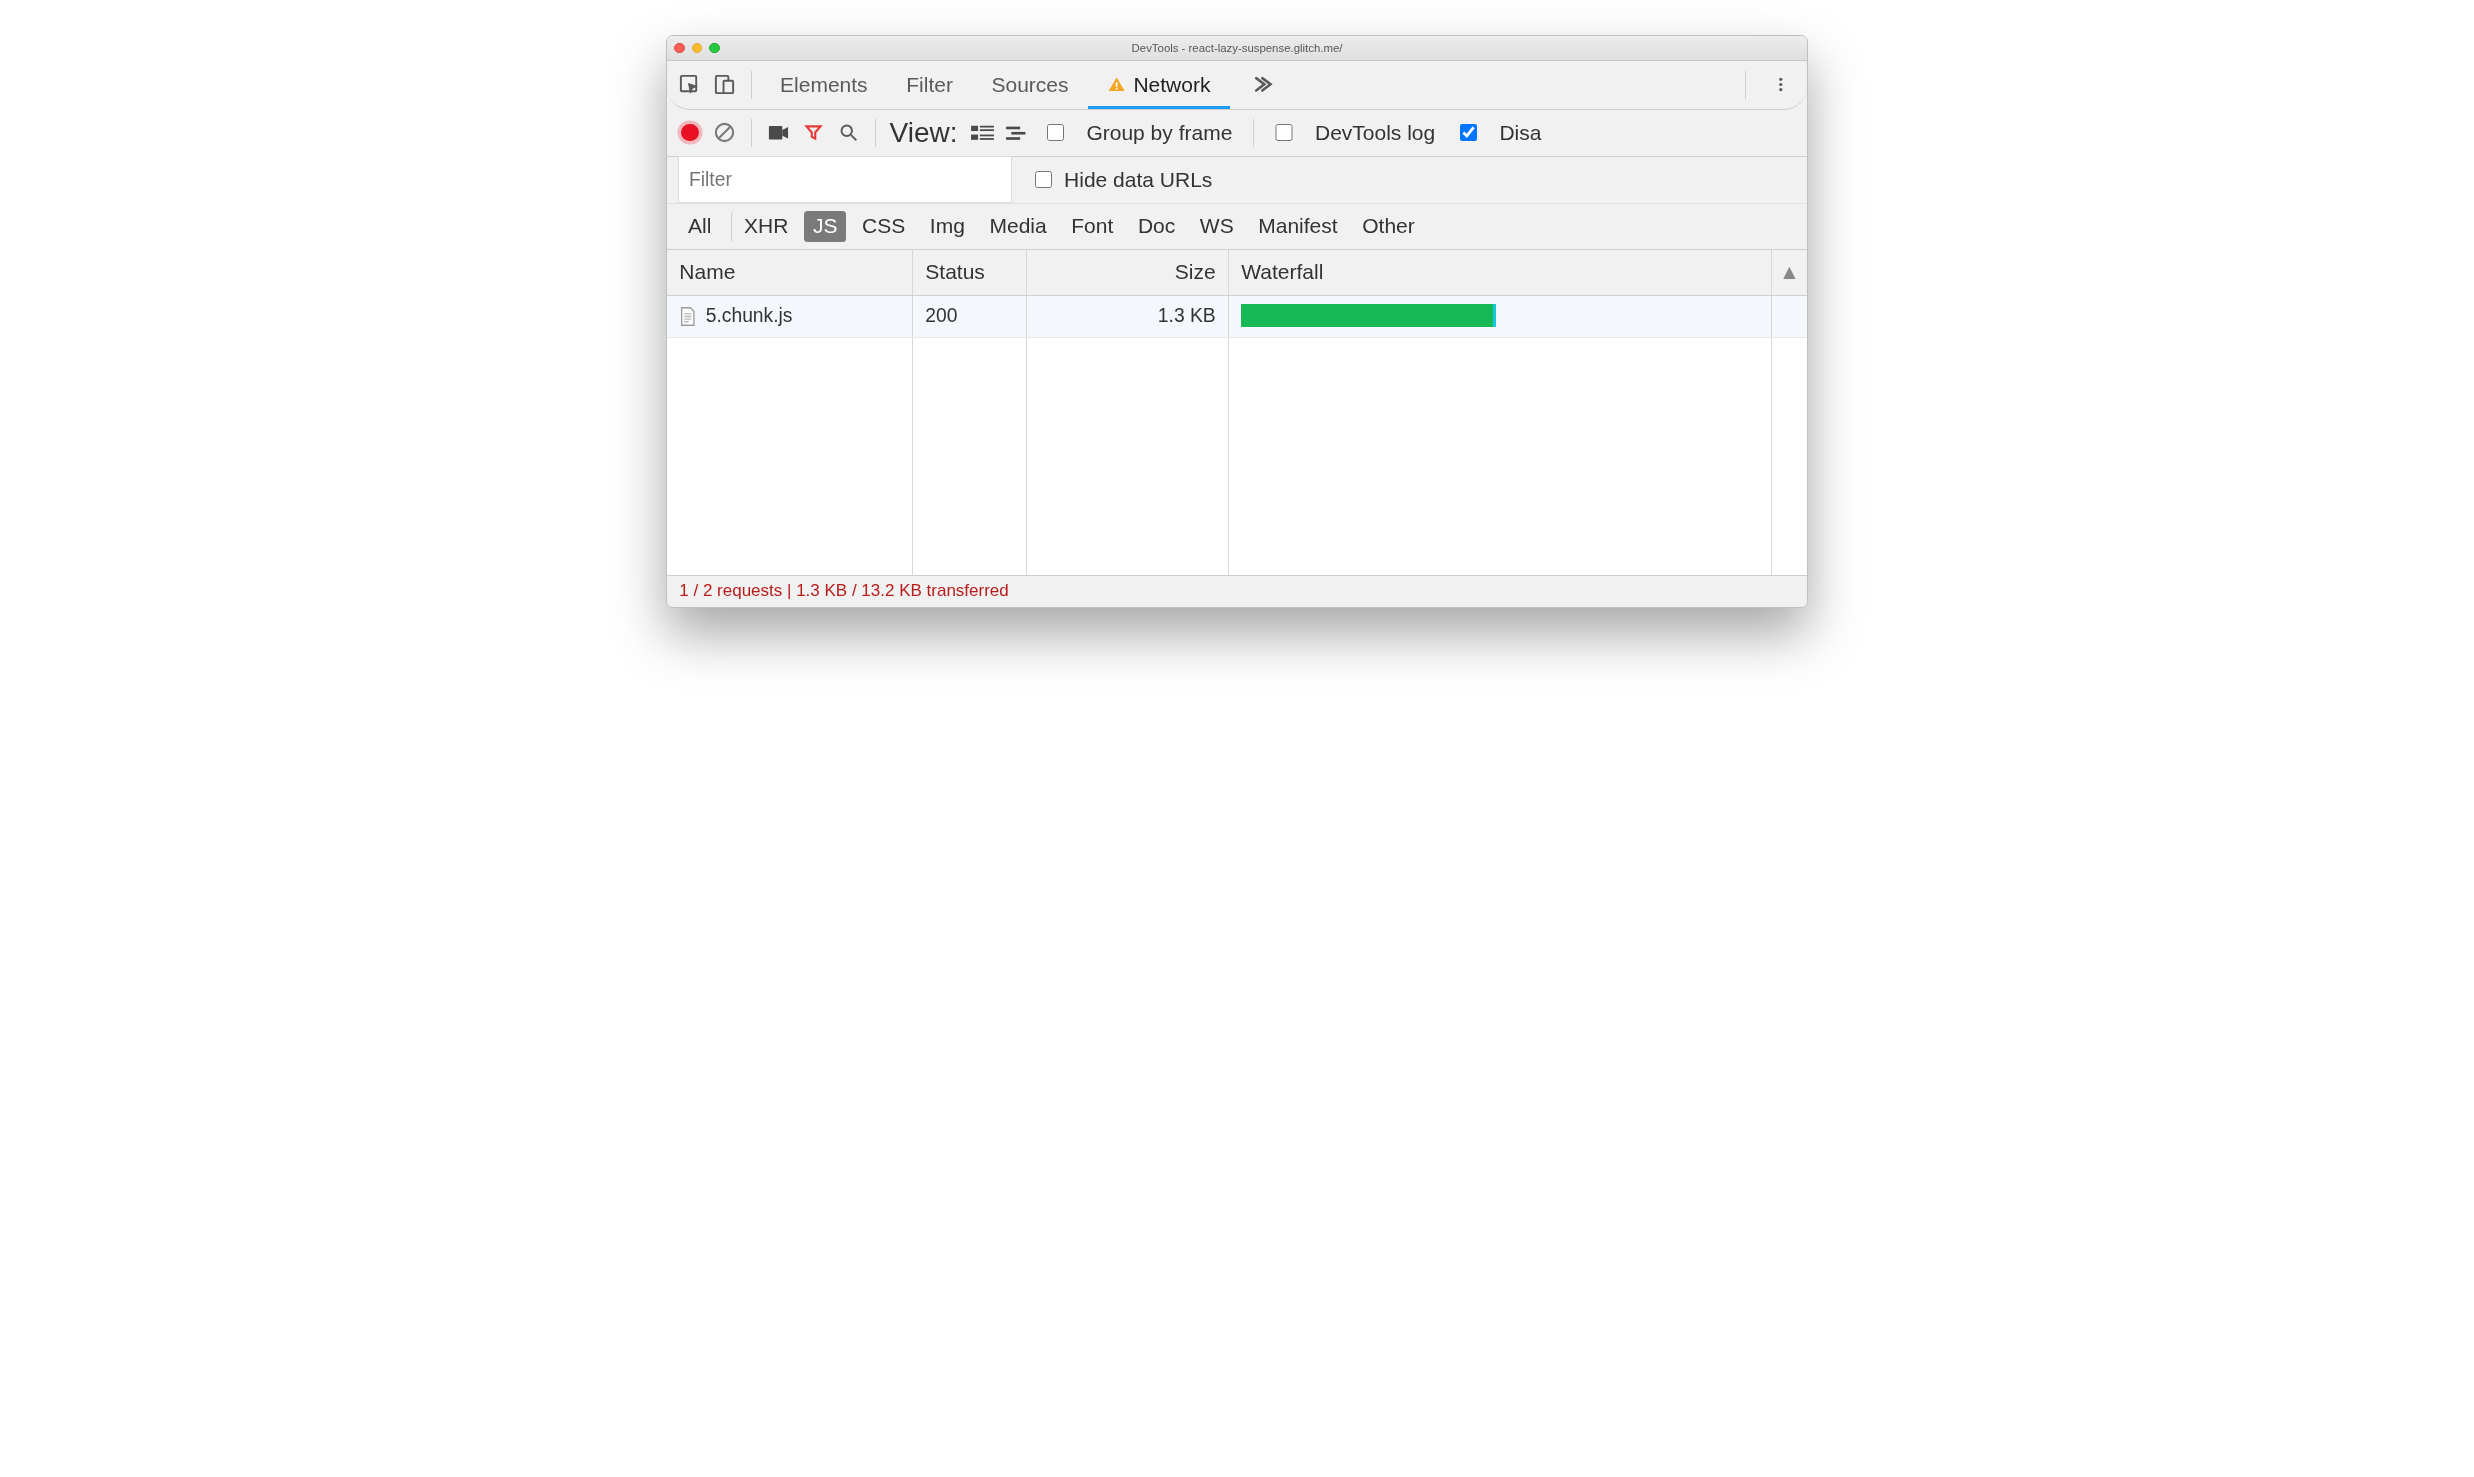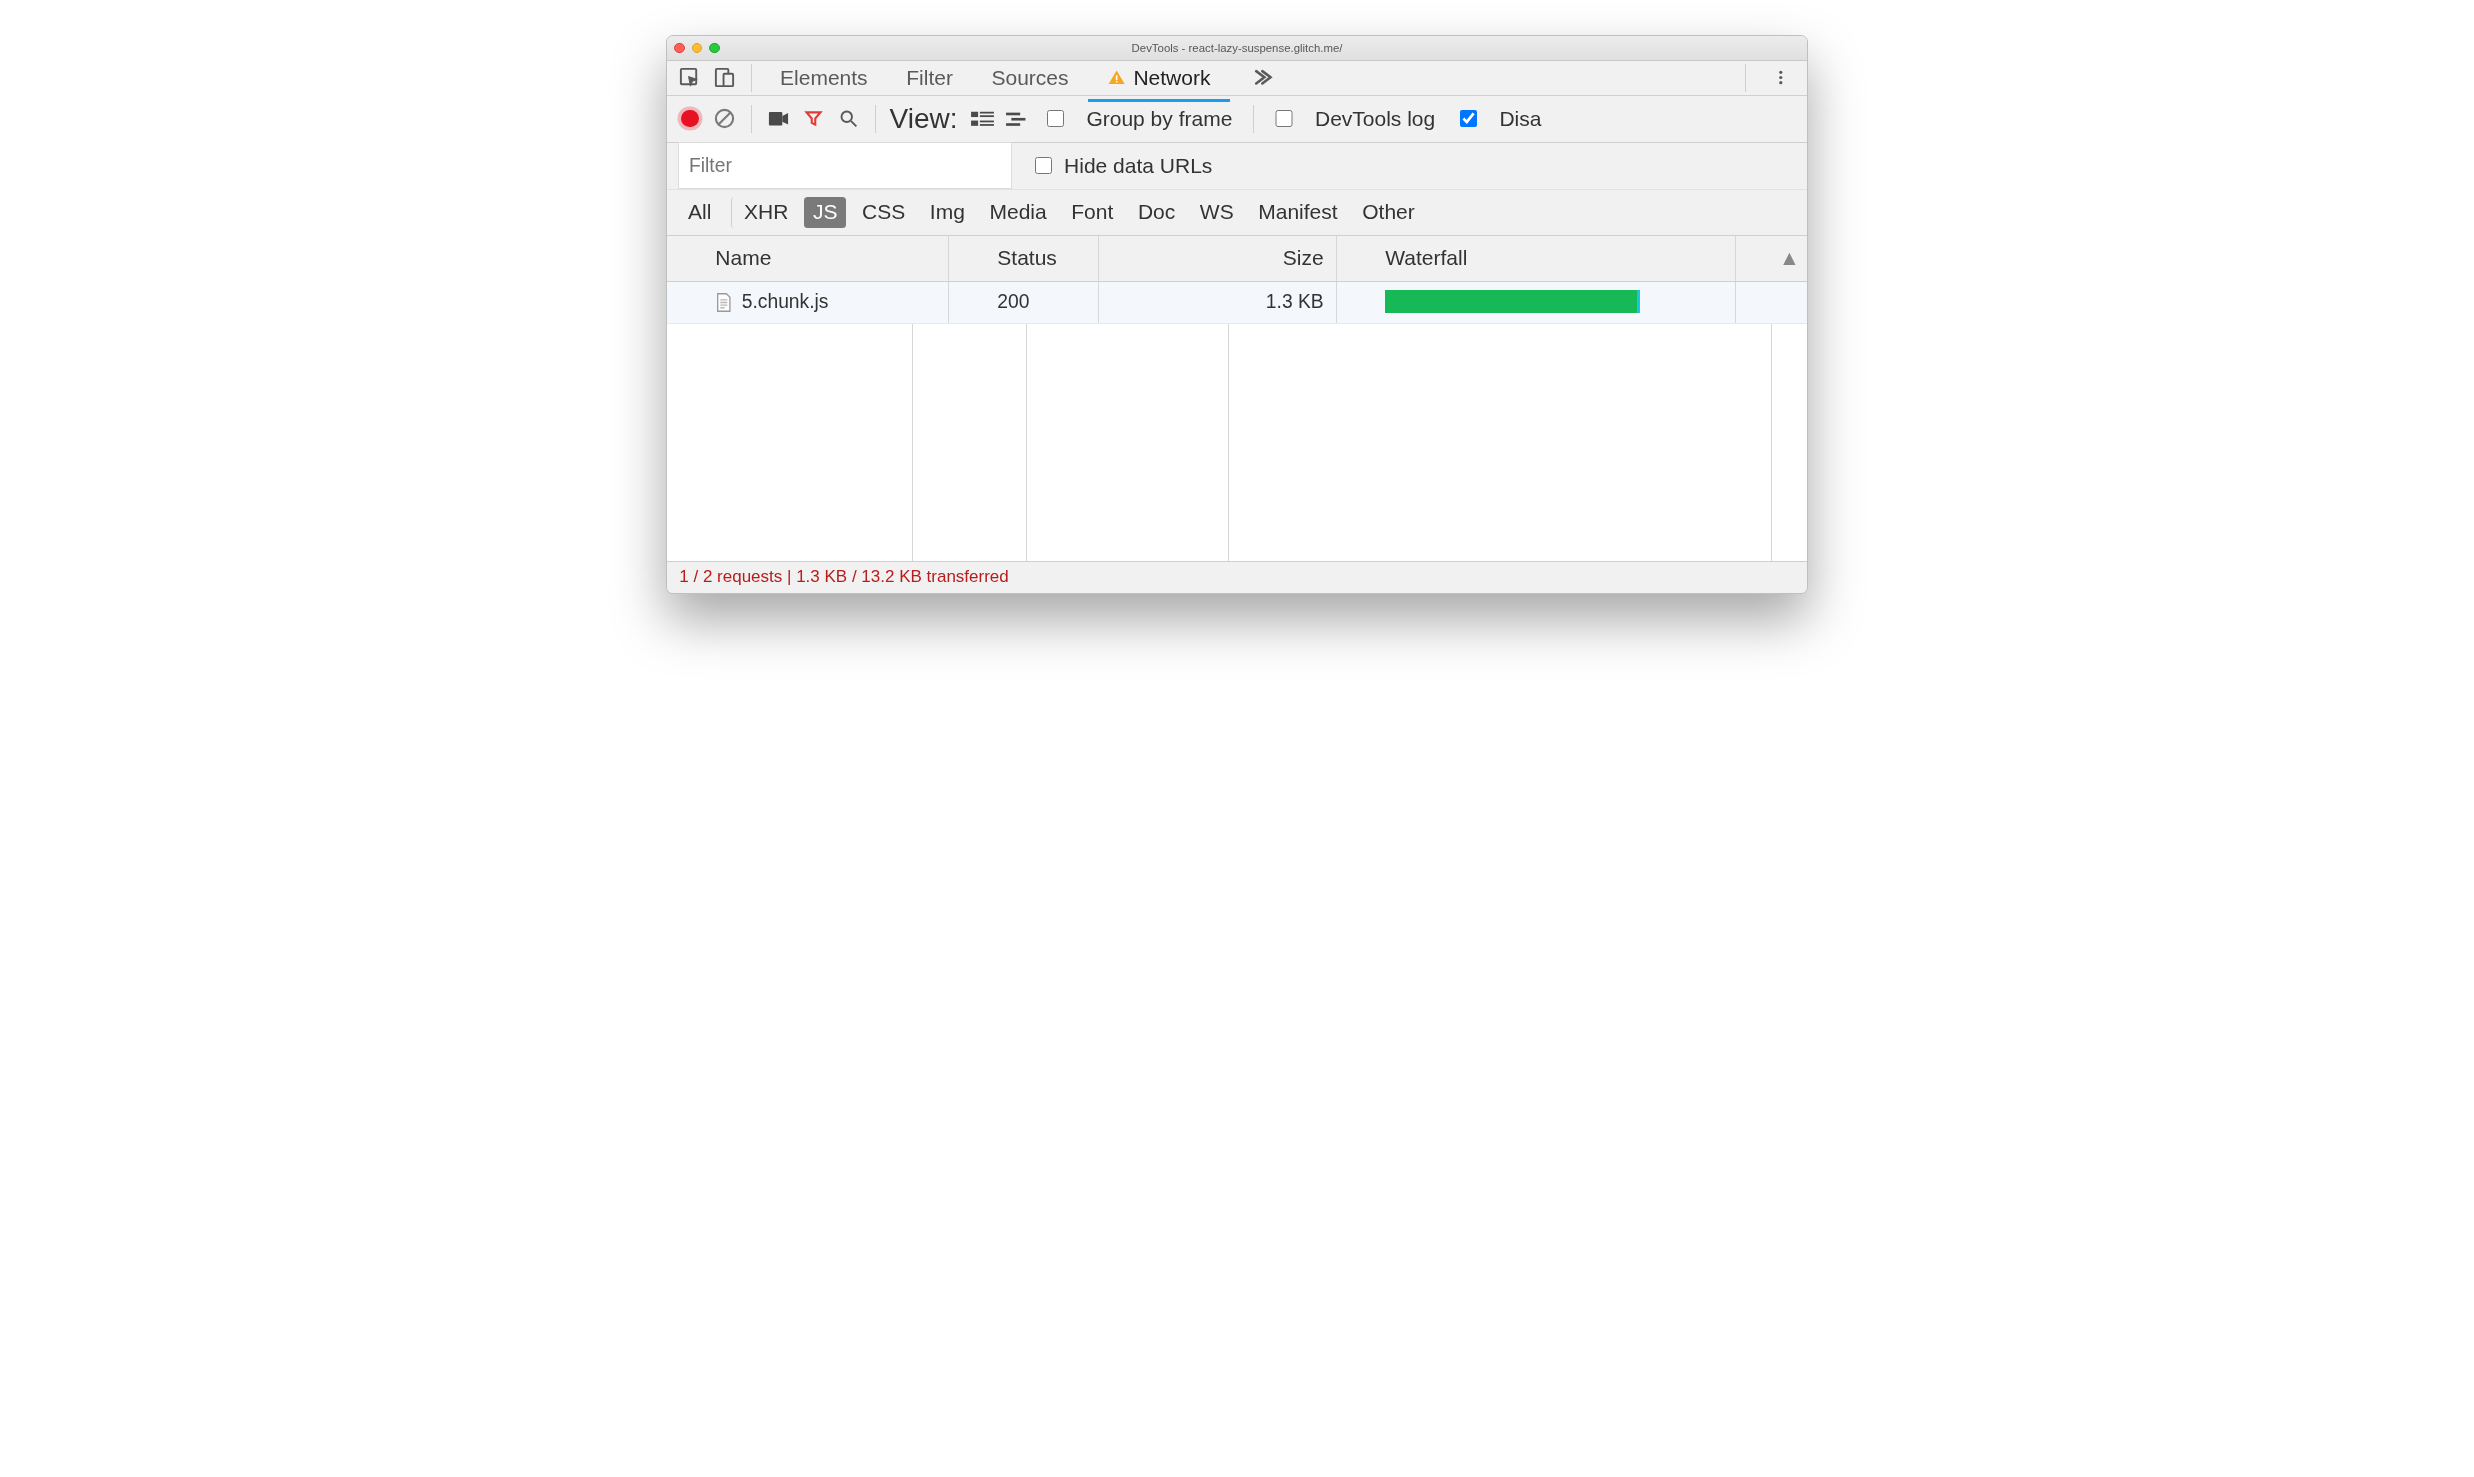--- a/index.html
+++ b/index.html
@@ -32,25 +32,25 @@
   .tl.min     { background:#ffbd2e; border:0.9px solid #dea123; }
   .tl.zoom    { background:#28c940; border:0.9px solid #1aad2b; }
   .titlebar-title {
     position: absolute; left:0; right:0; text-align:center;
     font-size: 11.4px; color:#575757;
     pointer-events:none;
   }
   
   .tabs-row {
     display:flex; align-items:center;
-    height: 35px;
+    height: 49px;
     border-bottom:0.9px solid #cfcfcf;
     background:#f1f1f1;
     padding:0 8.8px 0 5.3px;
-    font-size:21px; color:#5a5a5a;
+    font-size:21px; color:#5a5a5a;border-radius:23px;
   }
   .tabs-row .iconbtn,
   .toolbar .iconbtn {
     width:35px; height:35px;
     display:flex; align-items:center; justify-content:center;
     color:#5a5a5a;
   }
   .tabs-row .divider, .toolbar .divider {
     width:0.9px; height:28px; background:#cfcfcf; margin:0 8.8px;
   }
@@ -109,21 +109,21 @@
   }
   .chip { padding:3.5px 8.8px; margin:0 3.5px; cursor:pointer; border-radius:3.5px;}
   .chip + .chip { }
   .chip.sep { border-left:0.9px solid #cfcfcf; padding-left:12.3px; margin-left:7px;}
   .chip.selected { background:#7a7a7a; color:#fff; }
 
   
   .table { background:#fff; }
   .thead, .trow { display:flex; align-items:stretch; }
   .thead { height:46px; background:#f1f1f1; border-bottom:0.9px solid #cfcfcf; font-size:21px; color:#333;}
-  .th, .td { padding:0 12.3px; display:flex; align-items:center; border-right:0.9px solid #d7d7d7;margin-left:36px;}
+  .th, .td { padding:0 12.3px; display:flex; align-items:center; border-right:0.9px solid #d7d7d7;}
   .col-name     { width:246px; }
   .col-status   { width:114px; }
   .col-size     { width:202px; justify-content:flex-end; }
   .col-waterfall{ flex:1; position:relative; }
   .col-sort-handle{ width:35px; border-right:none; justify-content:center; color:#888;}
   .thead .col-waterfall { justify-content:flex-start; }
   .trow { height:42px; font-size:19.3px; color:#333; background:#f4f8fc; border-bottom:0.9px solid #e9e9e9;}
   .td.col-name { gap:8.8px; }
   .file-icon { width:17.6px; height:21px; }
   .waterfall-bar {

